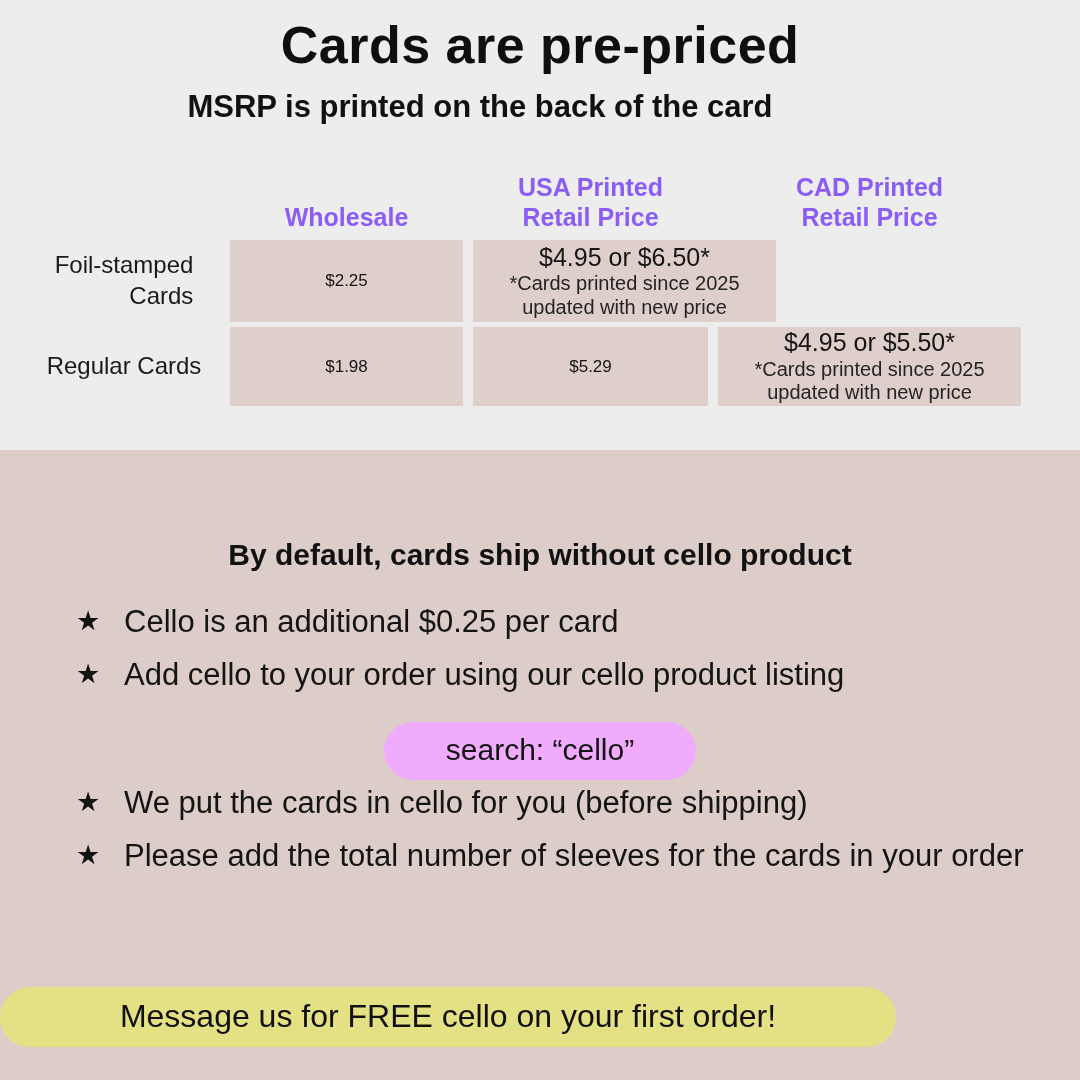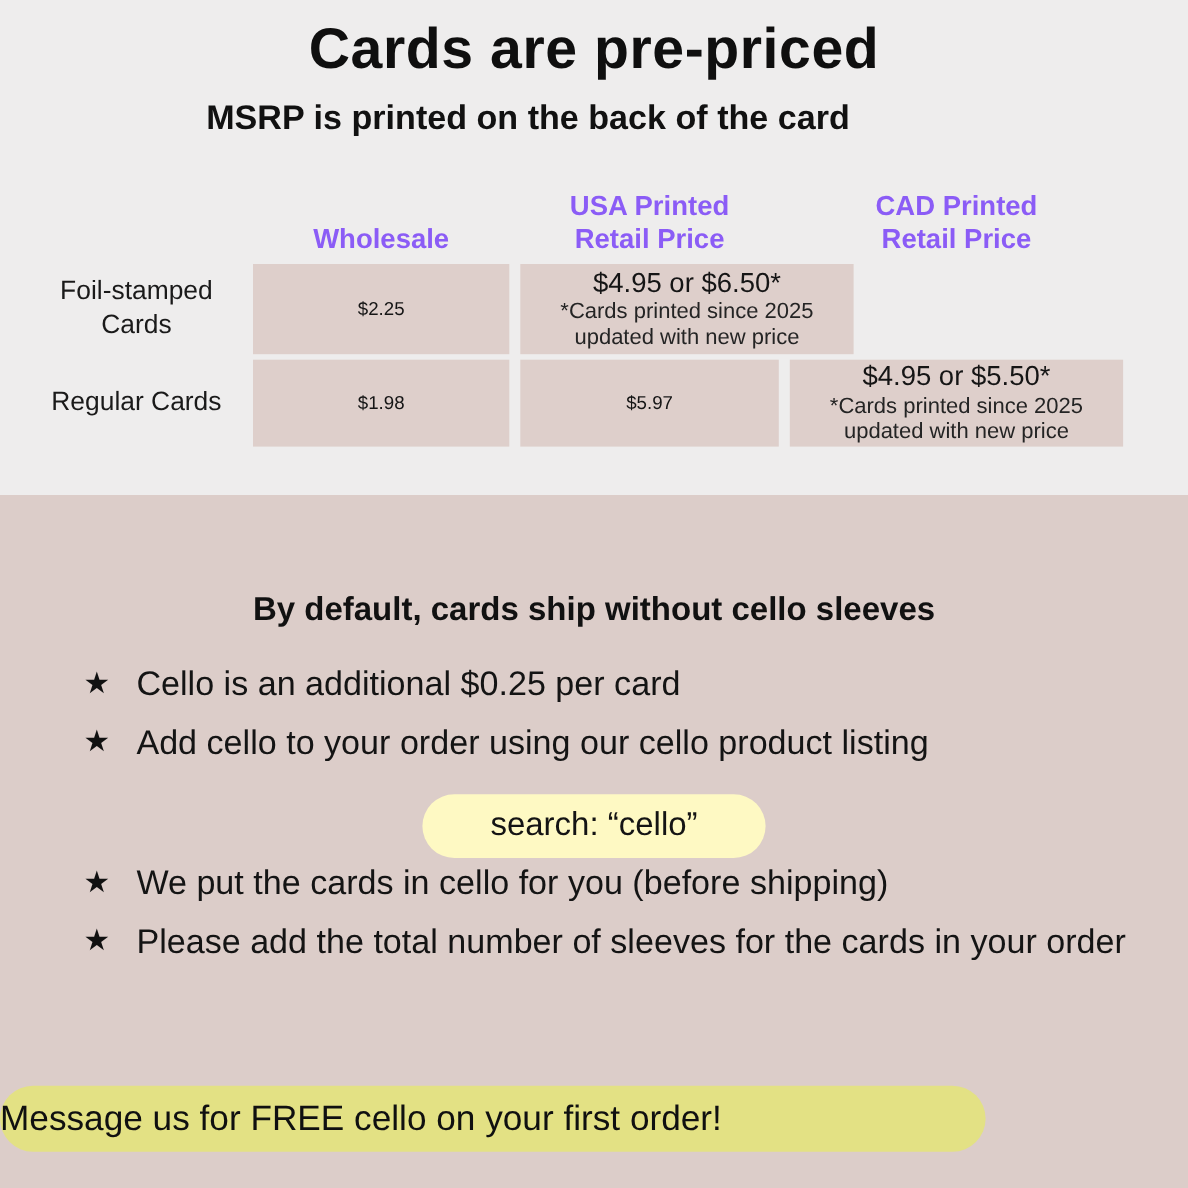--- a/index.html
+++ b/index.html
@@ -82,21 +82,21 @@
     font-size: 25px;
     font-weight: 700;
     color: #8b5cf6;
     line-height: 1.18;
     padding-bottom: 2px;
   }
   .rowlabel {
     display: flex;
     align-items: center;
     justify-content: center;
-    text-align: center;
+    text-align: right;
     font-size: 24px;
     font-weight: 400;
     color: #1a1a1a;
     line-height: 1.28;
   }
   .cell {
     background: #decfcb;
     display: flex;
     flex-direction: column;
     align-items: center;
@@ -180,42 +180,42 @@
 
   .search-pill-wrap {
     position: absolute;
     left: 0;
     top: 272px;
     width: 1080px;
     text-align: center;
   }
   .search-pill {
     display: inline-block;
-    background: #fef9c3;
+    background: #f0abfc;
     border-radius: 40px;
     padding: 10px 62px 12px;
     font-size: 30px;
     font-weight: 400;
     color: #141414;
     line-height: 1.2;
   }
 
   .bullets-2 {
     position: absolute;
     left: 76px;
     top: 333px;
     width: 960px;
   }
 
   .banner-wrap {
     position: absolute;
     left: 0;
     top: 537px;
     width: 896px;
-    text-align: left;
+    text-align: center;
   }
   .banner {
     display: inline-block;
     width: 896px;
     background: #e3e184;
     border-radius: 34px;
     padding: 9px 0 11px;
     font-size: 32px;
     font-weight: 400;
     color: #101010;
@@ -269,34 +269,34 @@
       </div>
 
       <div class="prow body-row">
         <div class="ccol-label rowlabel">
           <div>Regular Cards</div>
         </div>
         <div class="ccol-1 cell r2">
           <div class="price">$1.98</div>
         </div>
         <div class="ccol-2 cell r2">
-          <div class="price">$5.97</div>
+          <div class="price">$5.29</div>
         </div>
         <div class="ccol-3 cell r2 dual">
           <div class="price">$4.95 or $5.50*</div>
           <div class="note">*Cards printed since 2025 updated with new price</div>
         </div>
       </div>
 
     </div>
   </div>
 
   <div class="bottom-section">
 
-    <div class="cello-sub">By default, cards ship without cello sleeves</div>
+    <div class="cello-sub">By default, cards ship without cello product</div>
 
     <div class="bullets">
       <div class="bullet">
         <span class="star">★</span>
         <span class="btext">Cello is an additional $0.25 per card</span>
       </div>
       <div class="bullet spaced-after">
         <span class="star">★</span>
         <span class="btext">Add cello to your order using our cello product listing</span>
       </div>

